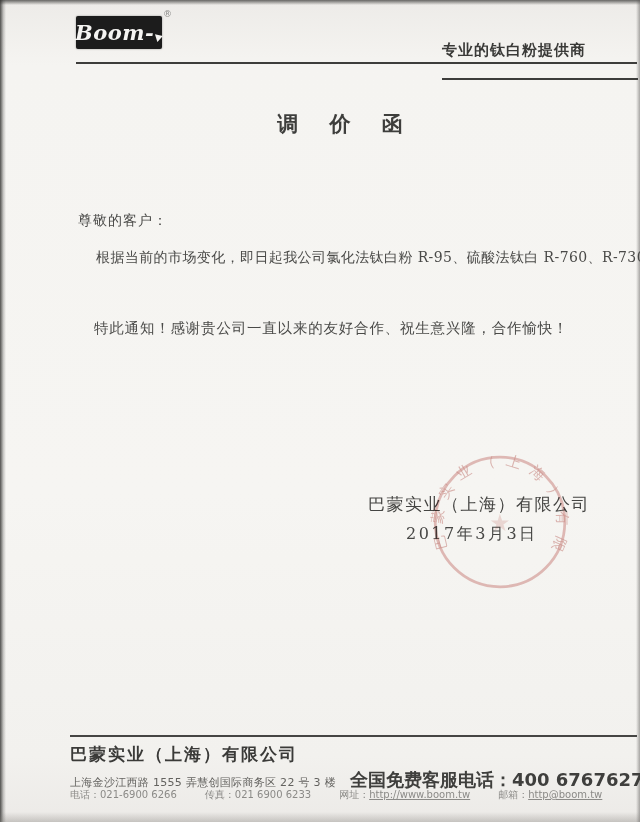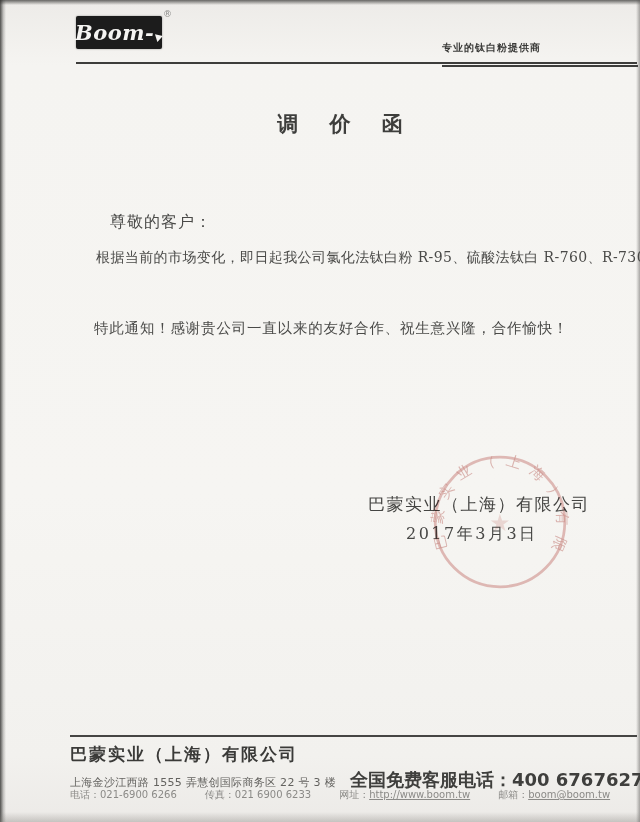--- a/index.html
+++ b/index.html
@@ -32,30 +32,30 @@
     letter-spacing:.5px;box-shadow:0 0 2px rgba(0,0,0,.4);
   }
   .logo-arrow{display:inline-block;width:0;height:0;margin-left:2px;margin-top:8px;
     border-left:7px solid #f5f4f2;border-top:4px solid transparent;border-bottom:4px solid transparent;
     transform:rotate(-18deg);}
   .logo-reg{position:absolute;left:163px;top:9px;font-size:9px;color:#8f8e8c;font-family:"DejaVu Sans",sans-serif;}
   .header-rule{position:absolute;left:76px;top:62px;width:561px;height:2px;background:#3d3d3b;}
   .tagline{
     position:absolute;left:442px;top:41px;width:196px;
     font-family:"DejaVu Sans","Liberation Sans",sans-serif;
-    font-weight:bold;font-size:10px;color:#3a3a38;letter-spacing:1px;
-    border-bottom:2px solid #3d3d3b;padding-bottom:10px;
+    font-weight:bold;font-size:15px;color:#3a3a38;letter-spacing:1px;
+    border-bottom:2px solid #3d3d3b;padding-bottom:18px;
   }
 
   .doc-title{
     position:absolute;left:0;top:110px;width:100%;text-align:center;
     font-size:21px;font-weight:bold;color:#3e3e3c;letter-spacing:12px;text-indent:12px;padding-left:20px;
   }
 
-  .salutation{position:absolute;left:78px;top:212px;font-size:16px;color:#4a4a48;letter-spacing:1px;margin-left:32px;}
+  .salutation{position:absolute;left:78px;top:212px;font-size:14px;color:#4a4a48;letter-spacing:1px;}
   .body-line1{position:absolute;left:96px;top:249px;font-size:14px;color:#4a4a48;letter-spacing:.4px;white-space:nowrap;}
   .body-line2{position:absolute;left:96px;top:285px;font-size:14.5px;color:#4a4a48;letter-spacing:.6px;}
   .body-line3{position:absolute;left:94px;top:319px;font-size:14.5px;color:#4a4a48;letter-spacing:.8px;white-space:nowrap;}
 
   .sig-company{position:absolute;left:368px;top:493px;font-size:17px;color:#454543;letter-spacing:1.5px;white-space:nowrap;}
   .sig-date{position:absolute;left:406px;top:524px;font-size:16px;color:#474745;letter-spacing:2.5px;white-space:nowrap;}
 
   .seal{position:absolute;left:427px;top:449px;width:146px;height:146px;
     mix-blend-mode:multiply;opacity:.85;filter:blur(.4px);}
   .seal-ring{fill:none;stroke:#cf837e;stroke-width:3;opacity:.6;}
@@ -113,15 +113,15 @@
   <div class="footer-rule"></div>
   <div class="footer-company">巴蒙实业（上海）有限公司</div>
   <div class="footer-line2">
     <span class="footer-address">上海金沙江西路 1555 弄慧创国际商务区 22 号 3 楼</span>
     <span class="footer-hotline">全国免费客服电话：400 6767627</span>
   </div>
   <div class="footer-line3">
     <span><span>电话：</span><span>021-6900 6266</span></span>
     <span><span>传真：</span><span>021 6900 6233</span></span>
     <span><span>网址：</span><span class="u">http://www.boom.tw</span></span>
-    <span><span>邮箱：</span><span class="u">boom@boom.tw</span></span>
+    <span><span>邮箱：</span><span class="u">http@boom.tw</span></span>
   </div>
 </div>
 
 </body></html>

